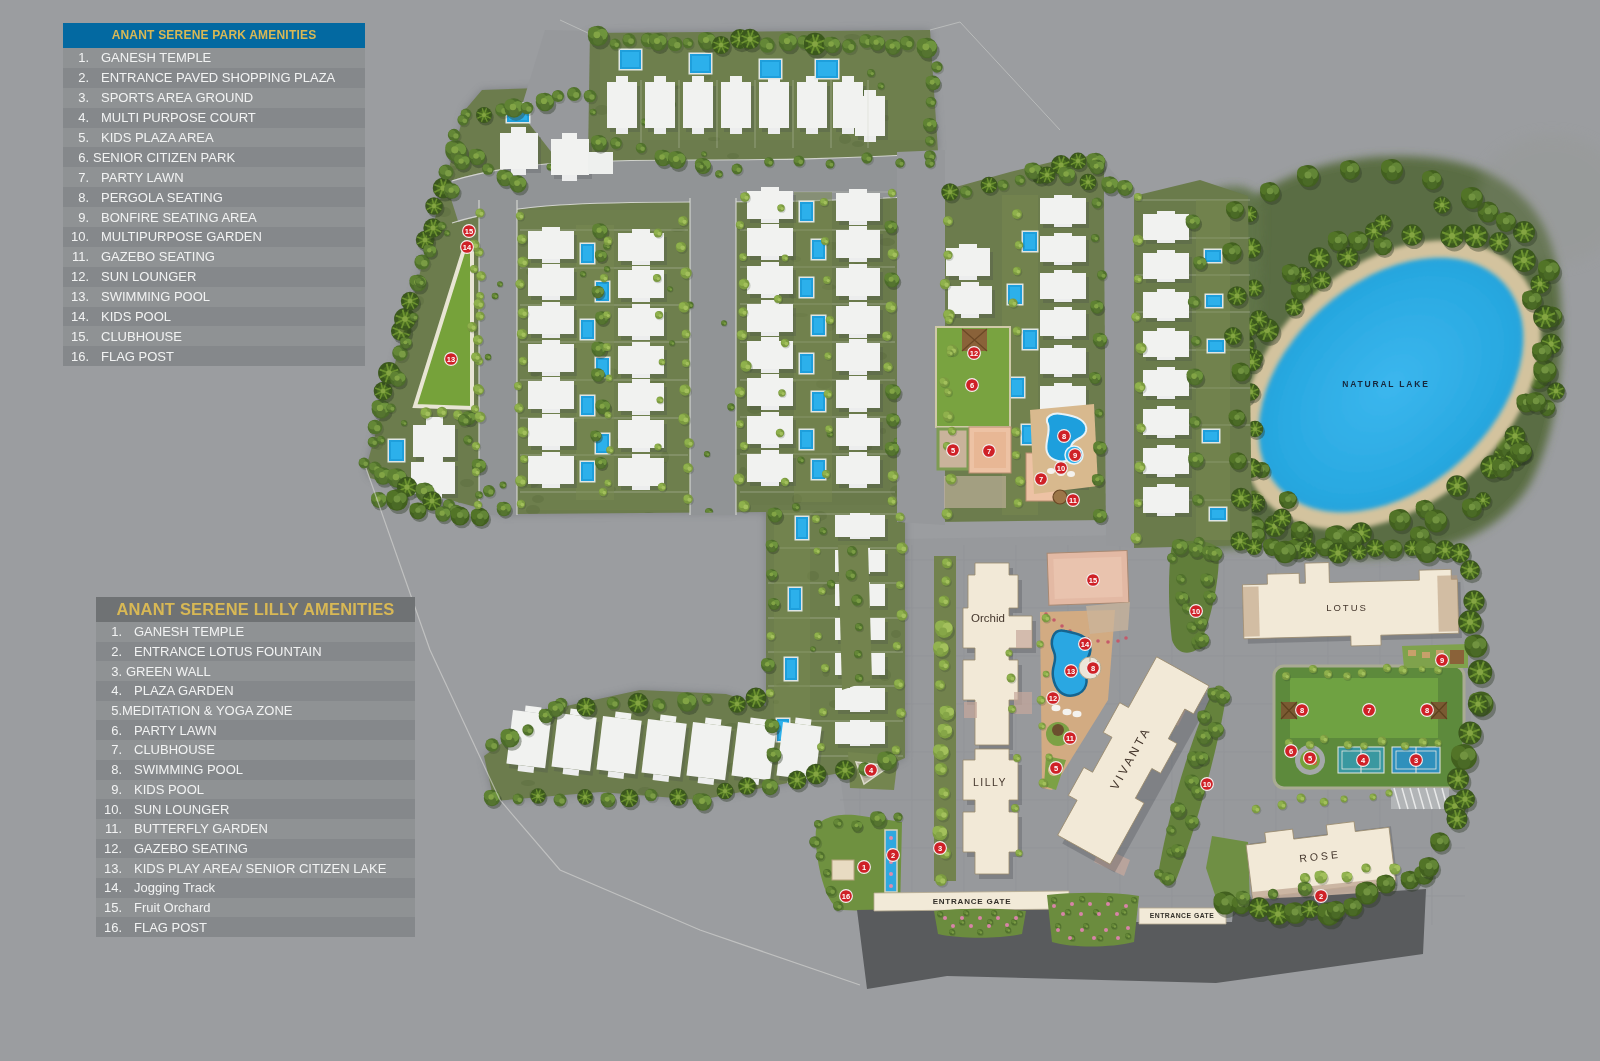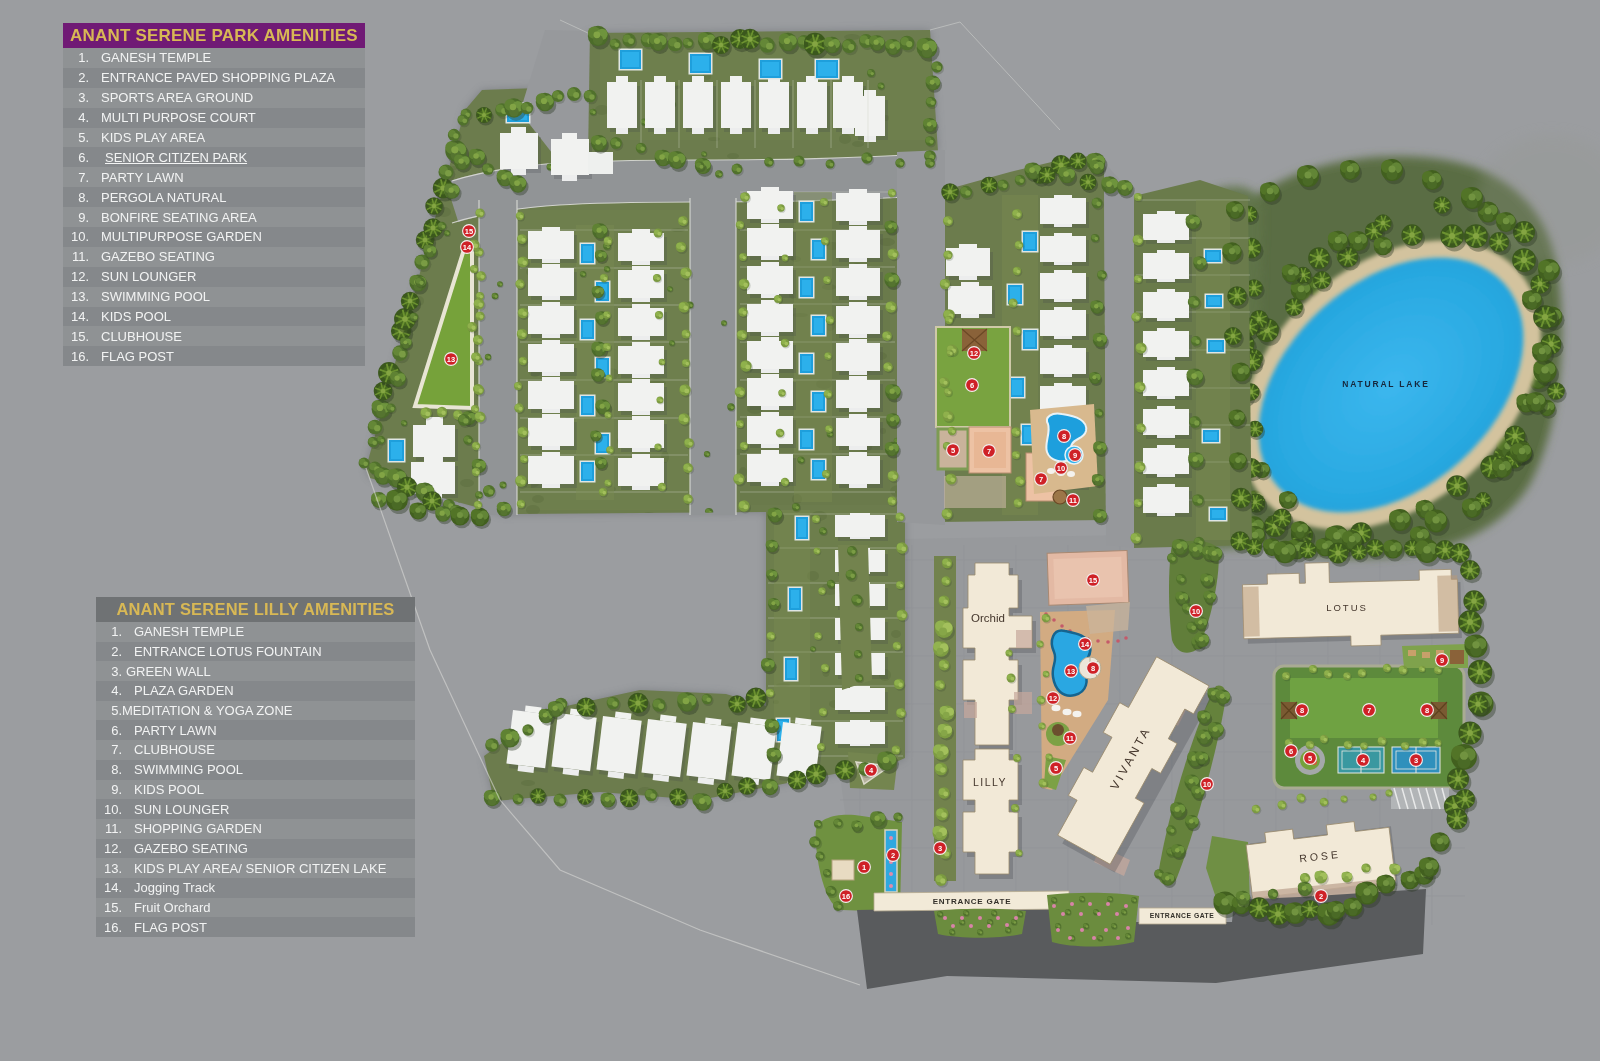--- a/index.html
+++ b/index.html
@@ -2127,52 +2127,52 @@
         <circle cx="0" cy="0" r="6.4" fill="#cf2127" stroke="#f2f2f2" stroke-width="1.1"></circle>
         <text x="0" y="2.8" font-size="7.5" font-weight="bold" fill="#fff" text-anchor="middle" font-family="Liberation Sans, sans-serif">2</text>
       </g>
       <g transform="translate(871,770)">
         <circle cx="0" cy="0" r="6.4" fill="#cf2127" stroke="#f2f2f2" stroke-width="1.1"></circle>
         <text x="0" y="2.8" font-size="7.5" font-weight="bold" fill="#fff" text-anchor="middle" font-family="Liberation Sans, sans-serif">4</text>
       </g>
 </svg>
 
 <div style="position:absolute;left:63px;top:23px;width:302px;font-family:'Liberation Sans',sans-serif;color:#f2f3f3;font-size:13px;">
-      <div style="height:25px;background:#701a75;color:#d8b855;font-weight:bold;font-size:17px;text-align:center;line-height:25px;letter-spacing:0.2px;">ANANT SERENE PARK AMENITIES</div>
+      <div style="height:25px;background:#0369a1;color:#d8b855;font-weight:bold;font-size:12px;text-align:center;line-height:25px;letter-spacing:0.2px;">ANANT SERENE PARK AMENITIES</div>
       <div style="display:flex;height:19.9px;background:#8f9294;align-items:center;">
         <span style="width:26px;text-align:right;flex:none;">1.</span>
         <span style="margin-left:12px;white-space:nowrap;">GANESH TEMPLE</span>
       </div>
       <div style="display:flex;height:19.9px;background:#85888b;align-items:center;">
         <span style="width:26px;text-align:right;flex:none;">2.</span>
         <span style="margin-left:12px;white-space:nowrap;">ENTRANCE PAVED SHOPPING PLAZA</span>
       </div>
       <div style="display:flex;height:19.9px;background:#8f9294;align-items:center;">
         <span style="width:26px;text-align:right;flex:none;">3.</span>
         <span style="margin-left:12px;white-space:nowrap;">SPORTS AREA GROUND</span>
       </div>
       <div style="display:flex;height:19.9px;background:#85888b;align-items:center;">
         <span style="width:26px;text-align:right;flex:none;">4.</span>
         <span style="margin-left:12px;white-space:nowrap;">MULTI PURPOSE COURT</span>
       </div>
       <div style="display:flex;height:19.9px;background:#8f9294;align-items:center;">
         <span style="width:26px;text-align:right;flex:none;">5.</span>
-        <span style="margin-left:12px;white-space:nowrap;">KIDS PLAY AREA</span>
+        <span style="margin-left:12px;white-space:nowrap;">KIDS PLAZA AREA</span>
       </div>
       <div style="display:flex;height:19.9px;background:#85888b;align-items:center;">
         <span style="width:26px;text-align:right;flex:none;">6.</span>
-        <span style="margin-left:16px;white-space:nowrap;text-decoration:underline;">SENIOR CITIZEN PARK</span>
+        <span style="margin-left:4px;white-space:nowrap;">SENIOR CITIZEN PARK</span>
       </div>
       <div style="display:flex;height:19.9px;background:#8f9294;align-items:center;">
         <span style="width:26px;text-align:right;flex:none;">7.</span>
         <span style="margin-left:12px;white-space:nowrap;">PARTY LAWN</span>
       </div>
       <div style="display:flex;height:19.9px;background:#85888b;align-items:center;">
         <span style="width:26px;text-align:right;flex:none;">8.</span>
-        <span style="margin-left:12px;white-space:nowrap;">PERGOLA NATURAL</span>
+        <span style="margin-left:12px;white-space:nowrap;">PERGOLA SEATING</span>
       </div>
       <div style="display:flex;height:19.9px;background:#8f9294;align-items:center;">
         <span style="width:26px;text-align:right;flex:none;">9.</span>
         <span style="margin-left:12px;white-space:nowrap;">BONFIRE SEATING AREA</span>
       </div>
       <div style="display:flex;height:19.9px;background:#85888b;align-items:center;">
         <span style="width:26px;text-align:right;flex:none;">10.</span>
         <span style="margin-left:12px;white-space:nowrap;">MULTIPURPOSE GARDEN</span>
       </div>
       <div style="display:flex;height:19.9px;background:#8f9294;align-items:center;">
@@ -2238,21 +2238,21 @@
       <div style="display:flex;height:19.7px;background:#8f9294;align-items:center;">
         <span style="width:26px;text-align:right;flex:none;">9.</span>
         <span style="margin-left:12px;white-space:nowrap;">KIDS POOL</span>
       </div>
       <div style="display:flex;height:19.7px;background:#85888b;align-items:center;">
         <span style="width:26px;text-align:right;flex:none;">10.</span>
         <span style="margin-left:12px;white-space:nowrap;">SUN LOUNGER</span>
       </div>
       <div style="display:flex;height:19.7px;background:#8f9294;align-items:center;">
         <span style="width:26px;text-align:right;flex:none;">11.</span>
-        <span style="margin-left:12px;white-space:nowrap;">SHOPPING GARDEN</span>
+        <span style="margin-left:12px;white-space:nowrap;">BUTTERFLY GARDEN</span>
       </div>
       <div style="display:flex;height:19.7px;background:#85888b;align-items:center;">
         <span style="width:26px;text-align:right;flex:none;">12.</span>
         <span style="margin-left:12px;white-space:nowrap;">GAZEBO SEATING</span>
       </div>
       <div style="display:flex;height:19.7px;background:#8f9294;align-items:center;">
         <span style="width:26px;text-align:right;flex:none;">13.</span>
         <span style="margin-left:12px;white-space:nowrap;">KIDS PLAY AREA/ SENIOR CITIZEN LAKE</span>
       </div>
       <div style="display:flex;height:19.7px;background:#85888b;align-items:center;">

